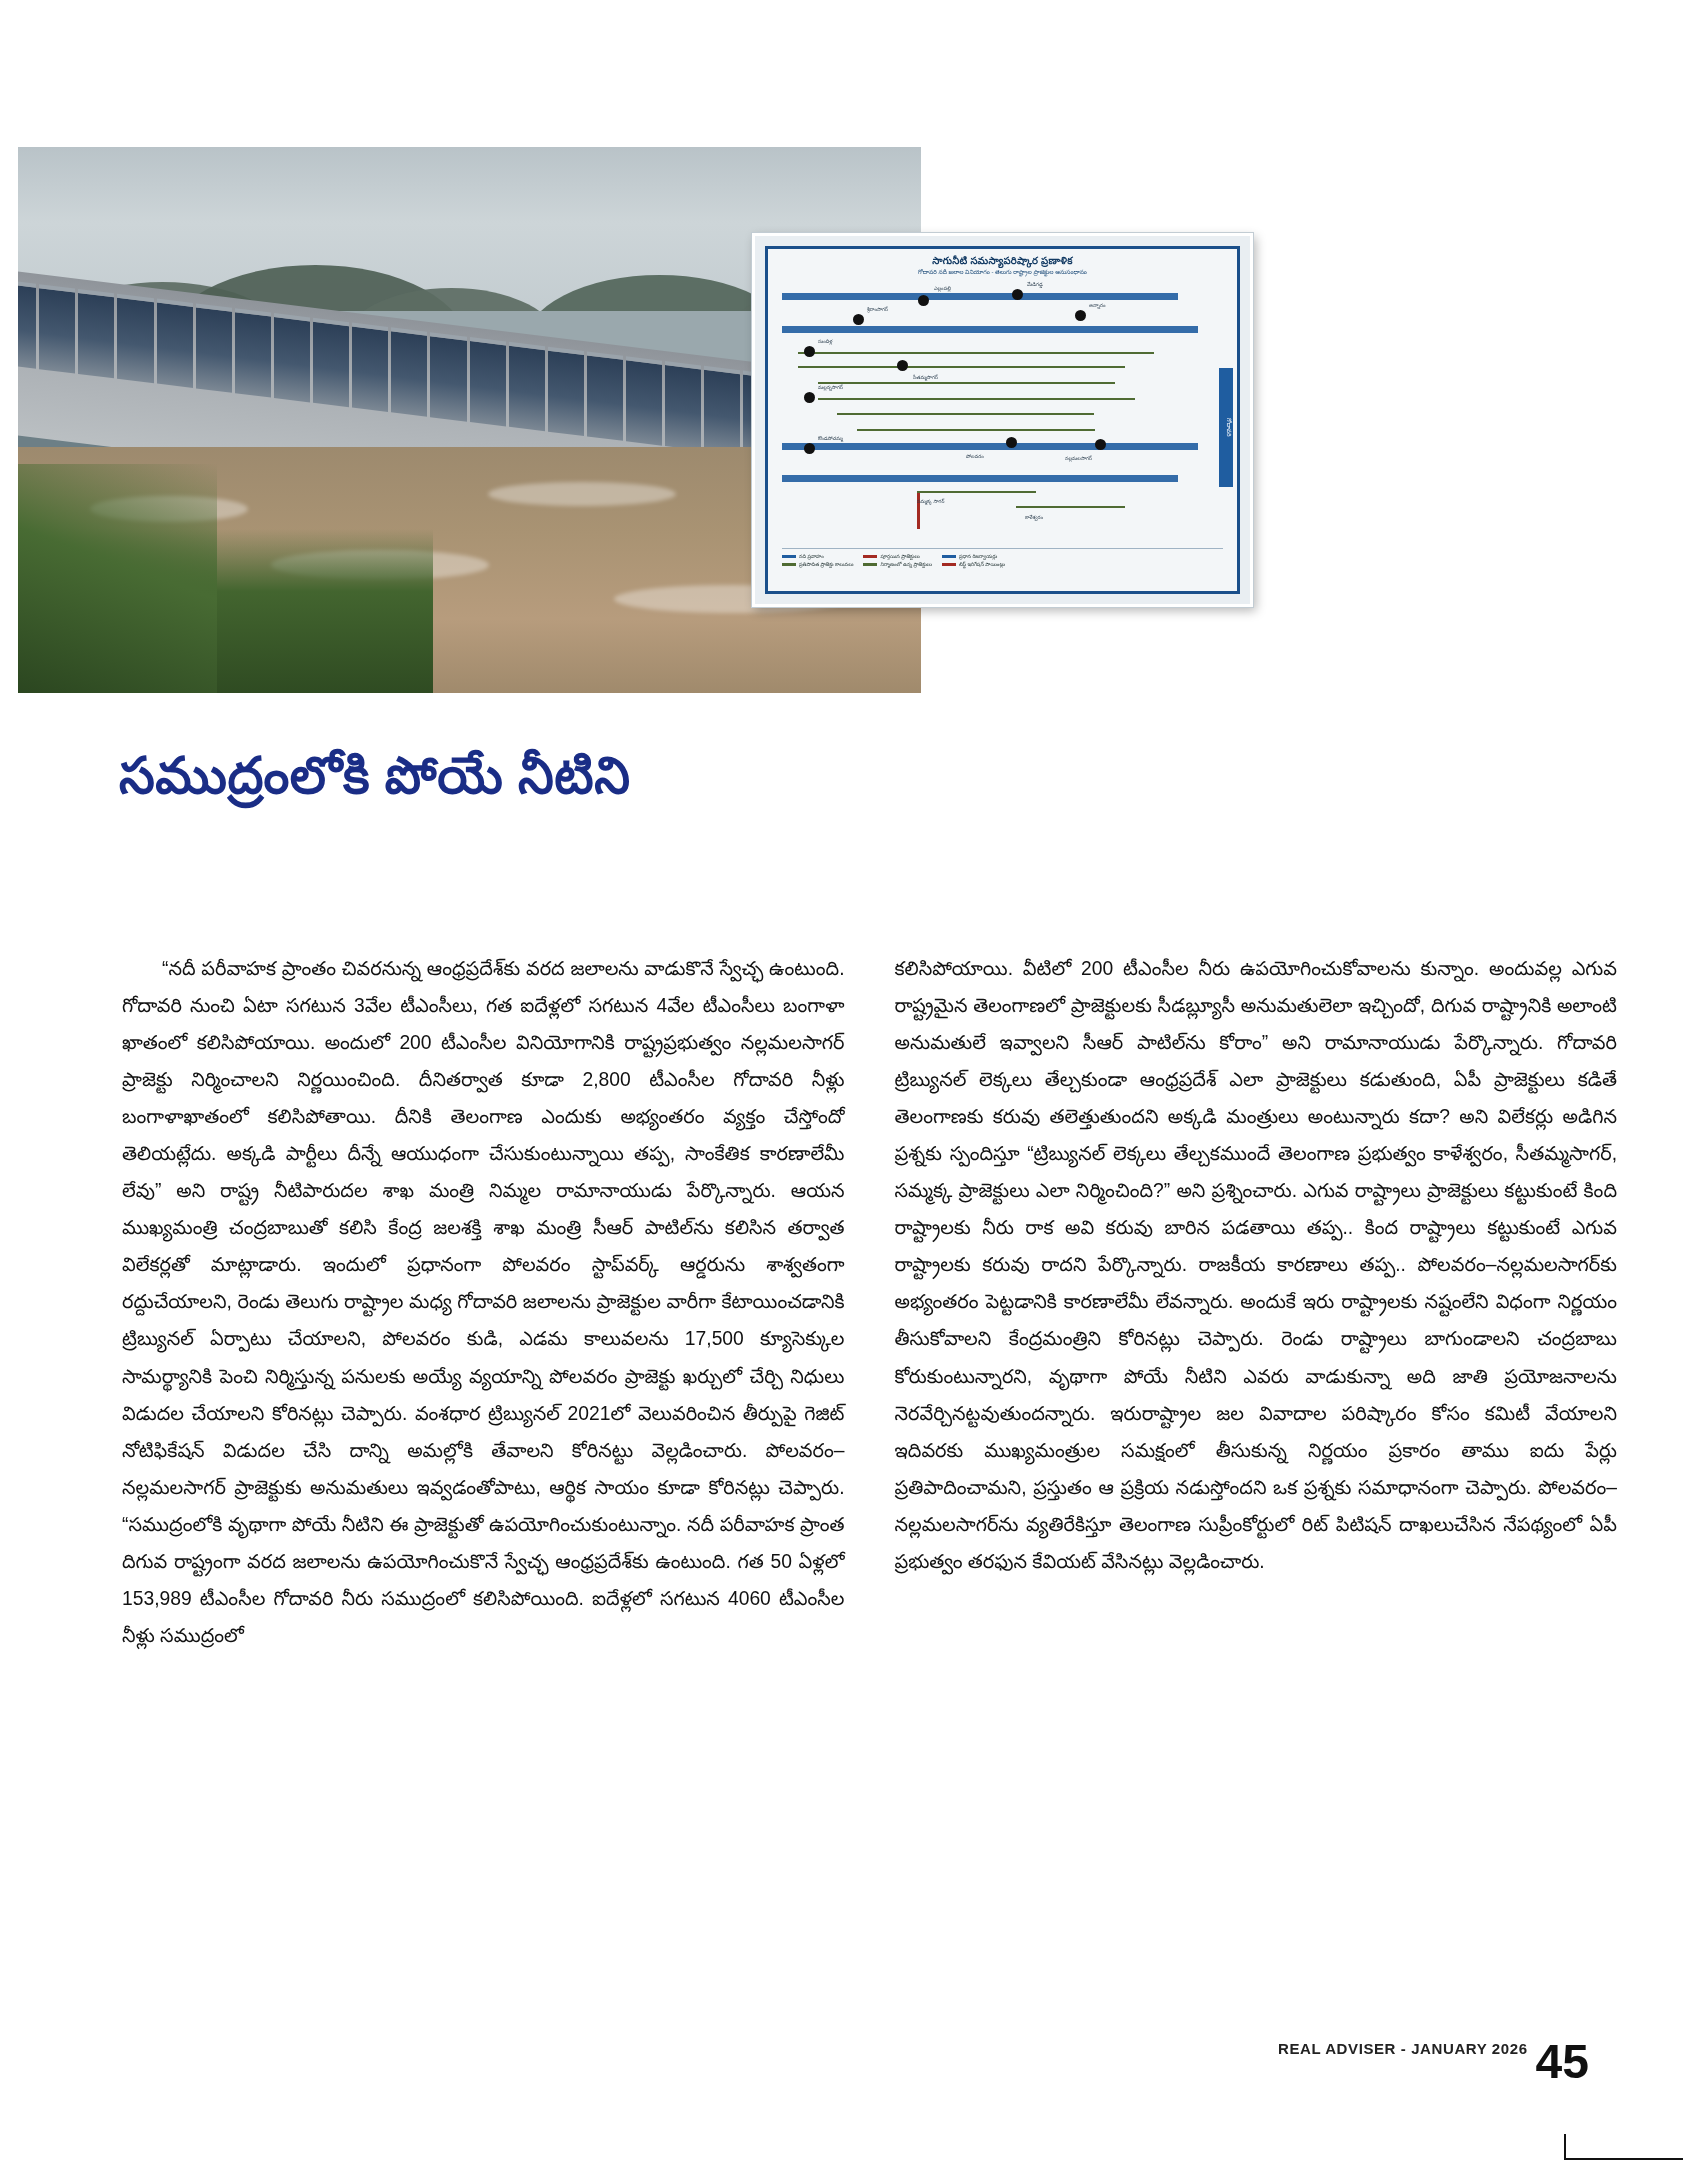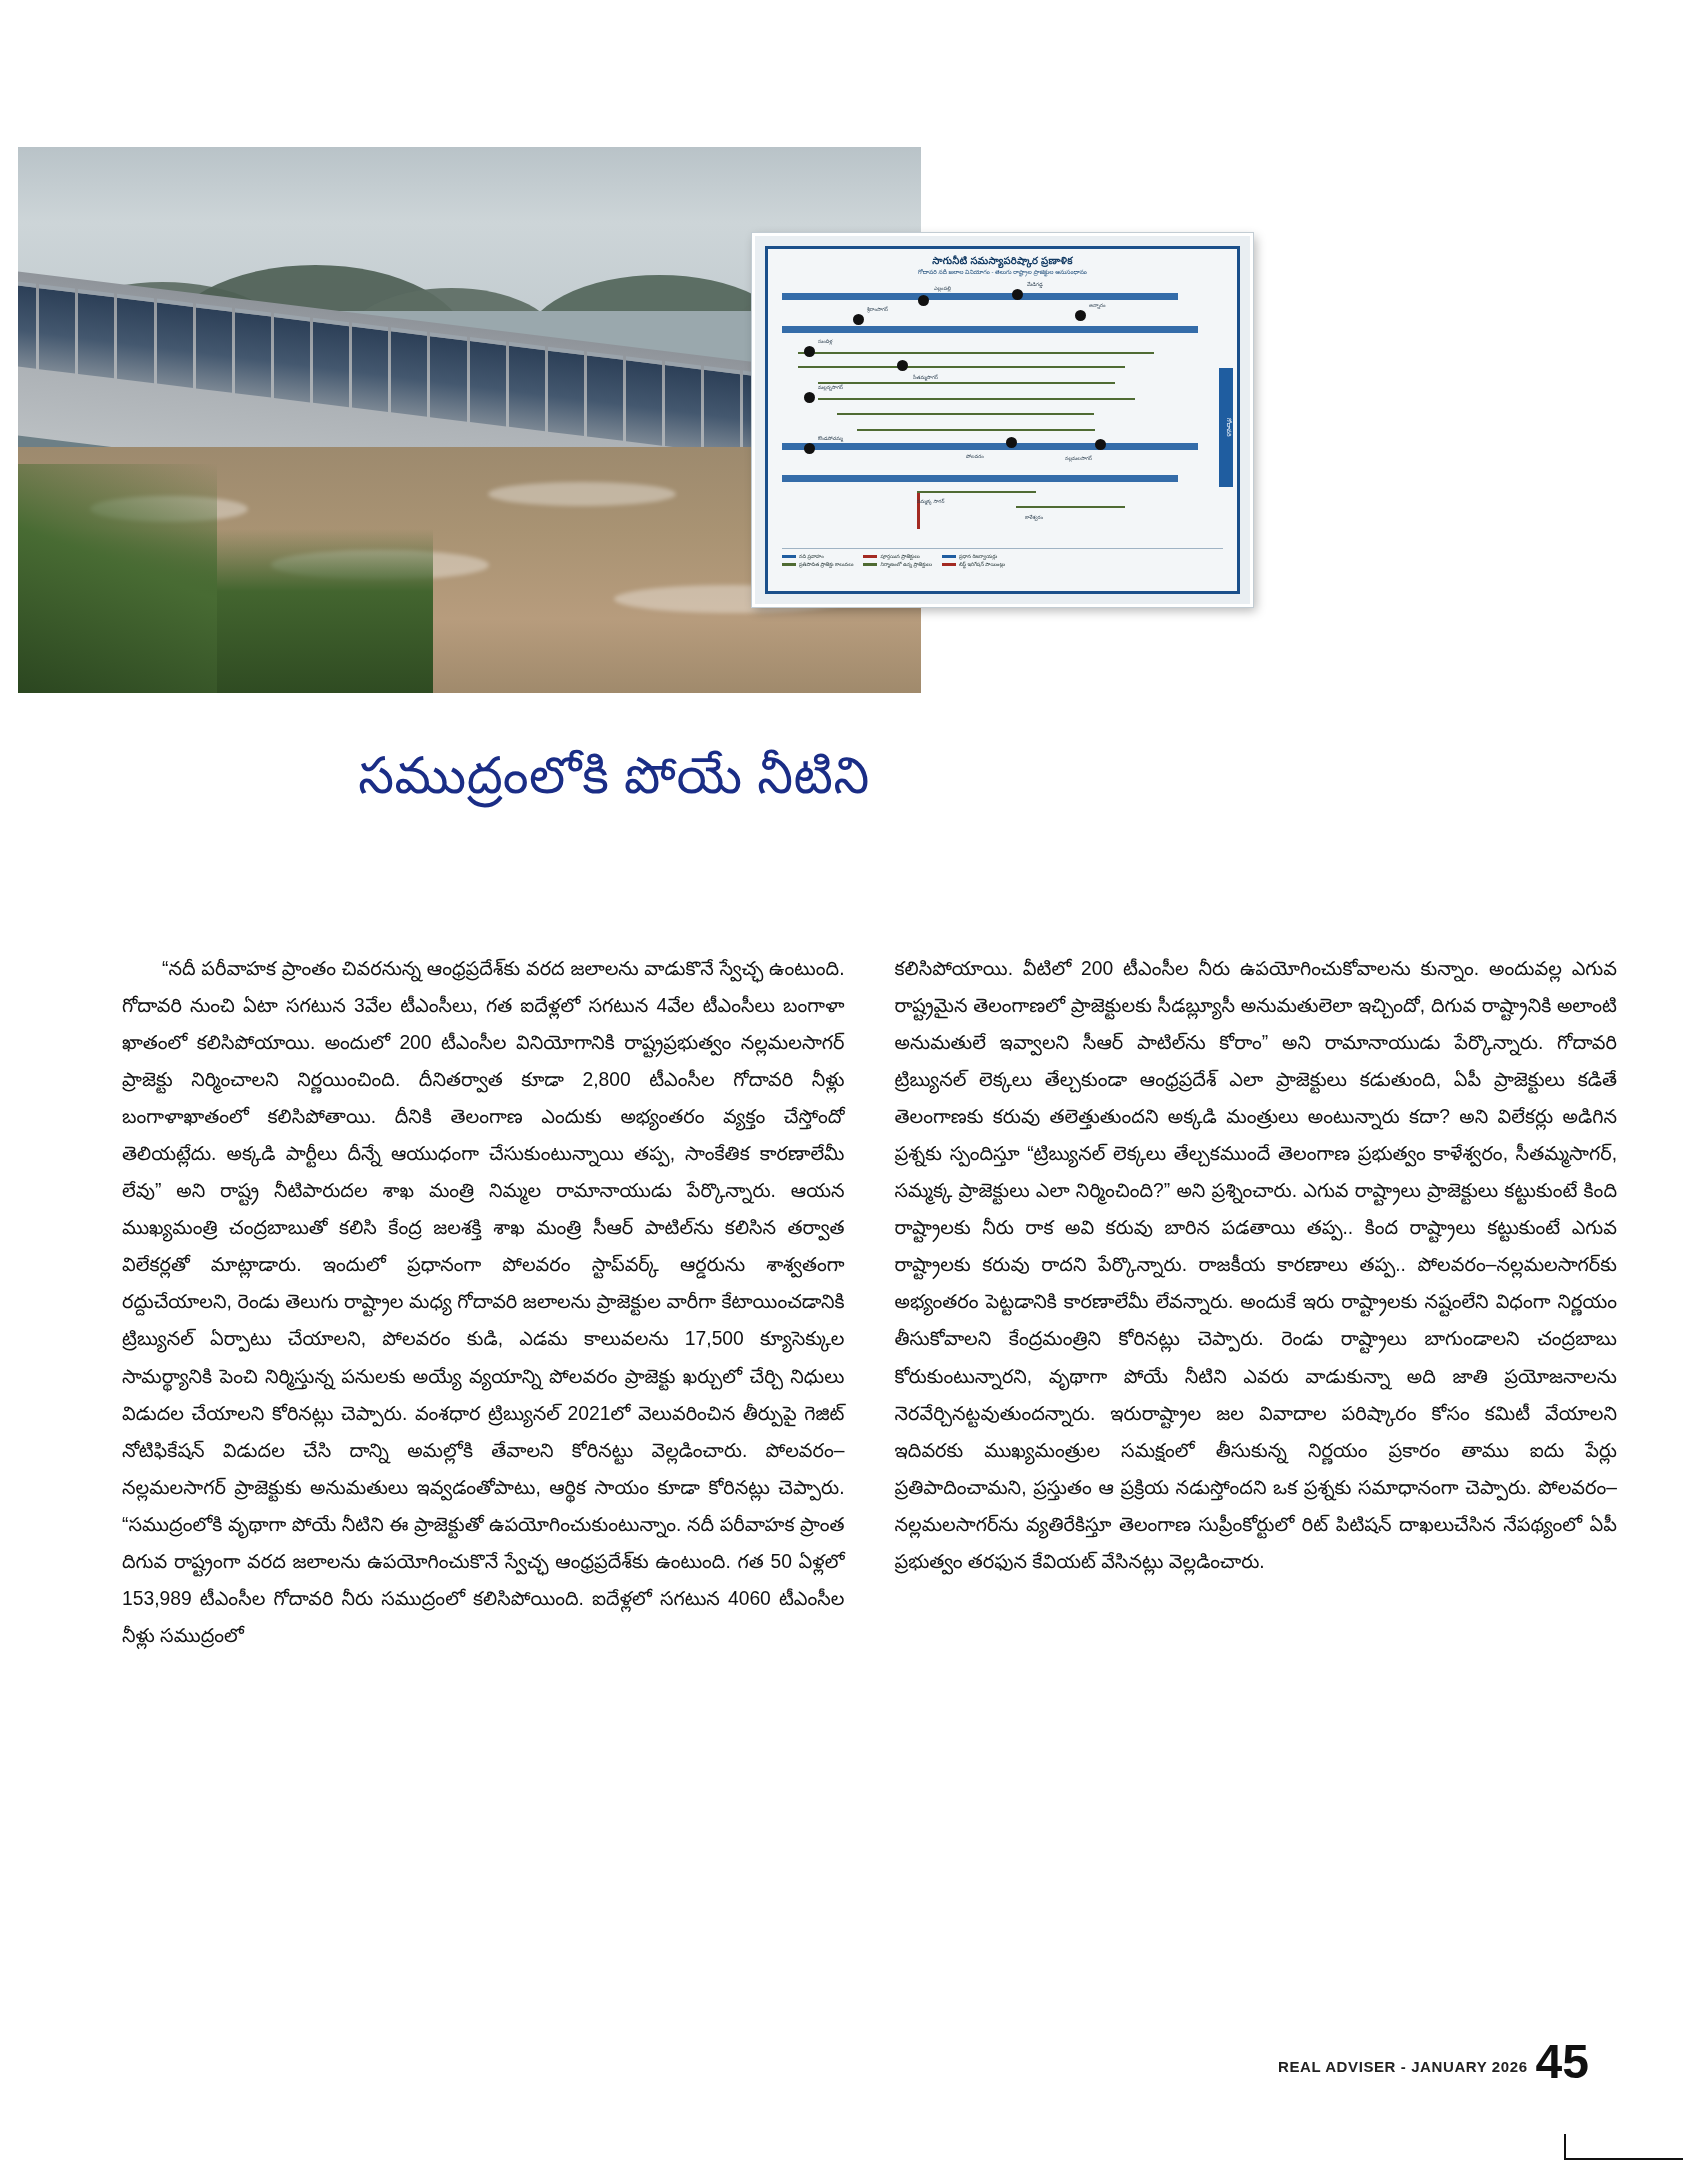--- a/index.html
+++ b/index.html
@@ -180,23 +180,22 @@
   .legend-swatch { display: inline-block; width: 14px; height: 3px; background: #1f5da0; margin-right: 3px; vertical-align: middle;}
   .legend-swatch.green { background: #4f6b33; }
   .legend-swatch.red { background: #a32a22; }
 
   
   .headline {
     position: absolute;
     left: 119px;
     top: 705px;
     width: 990px;
-    text-align: center;
     color: #1a2d86;
-    font-weight: normal;
+    font-weight: bold;
     font-size: 51px;
     line-height: 1.45;
     letter-spacing: 0.5px;
   }
   .headline .l2 { display: block; }
 
   
   .body-cols {
     position: absolute;
     left: 94px;
@@ -216,21 +215,21 @@
   }
   .col p { margin: 0; text-indent: 0; }
   .col p.first { text-indent: 40px; }
 
   
   .footer {
     position: absolute;
     right: 94px;
     bottom: 95px;
     display: flex;
-    align-items: flex-end;
+    align-items: flex-start;
     gap: 8px;
   }
   .footer-text {
     font-size: 15px;
     letter-spacing: 0.6px;
     color: #222;
     padding-bottom: 8px;
     font-weight: bold;
   }
   .page-num {

